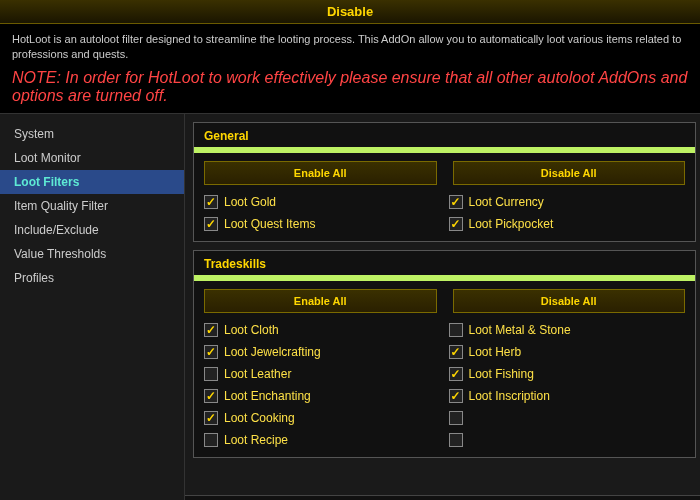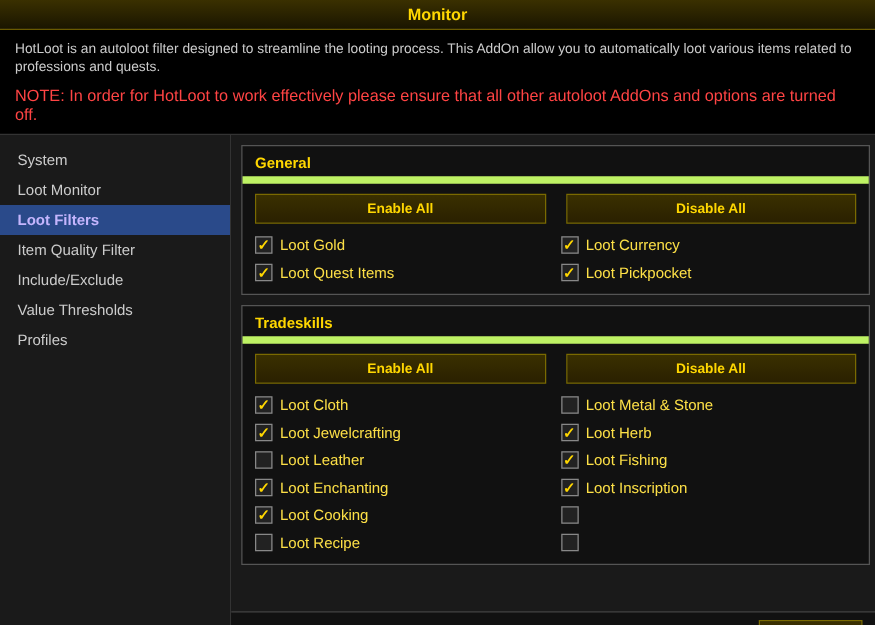--- a/index.html
+++ b/index.html
@@ -31,21 +31,22 @@
       border-bottom: 1px solid #333;
     }
     .description-text {
       color: #cccccc;
       font-size: 11px;
       line-height: 1.4;
       margin-bottom: 6px;
     }
     .warning-text {
       color: #ff4444;
-      font-size: 13px;
+      font-size: 16px;
+      font-style: italic;
     }
 
     
     .main-layout {
       display: flex;
       height: calc(500px - 80px);
     }
 
     
     .sidebar {
@@ -56,21 +57,21 @@
       border-right: 1px solid #333;
     }
     .sidebar-item {
       padding: 5px 14px;
       color: #cccccc;
       cursor: pointer;
       font-size: 12px;
     }
     .sidebar-item.active {
       background: #2a4a8a;
-      color: #c4b5fd;
+      color: #5eead4;
       font-weight: bold;
     }
 
     
     .content-area {
       flex: 1;
       background: #1a1a1a;
       display: flex;
       flex-direction: column;
     }
@@ -200,21 +201,21 @@
     }
     .content-scroll::-webkit-scrollbar-thumb {
       background: #888;
       border: 1px solid #555;
     }
   </style>
 </head>
 <body>
 
 <div class="title-bar">
-  <span>Monitor</span>
+  <span>Disable</span>
 </div>
 
 <div class="description-area">
   <div class="description-text">HotLoot is an autoloot filter designed to streamline the looting process. This AddOn allow you to automatically loot various items related to professions and quests.</div>
   <div class="warning-text">NOTE: In order for HotLoot to work effectively please ensure that all other autoloot AddOns and options are turned off.</div>
 </div>
 
 <div class="main-layout">
   <div class="sidebar" id="sidebar-container">
       <div class="sidebar-item">System</div>

